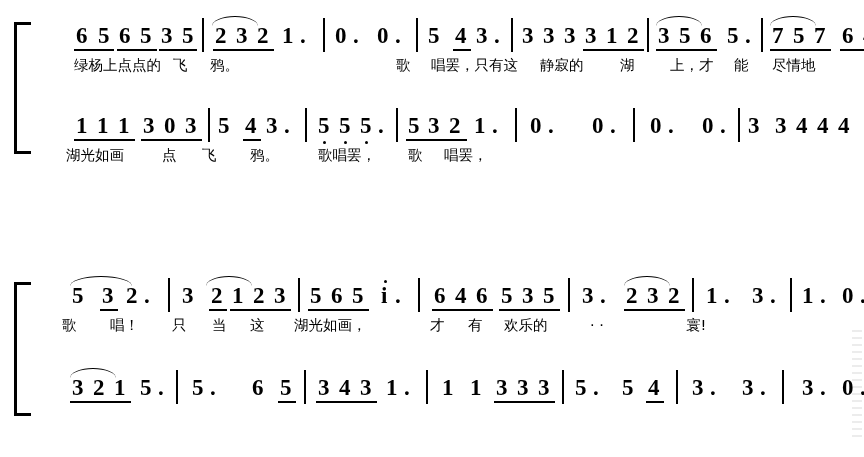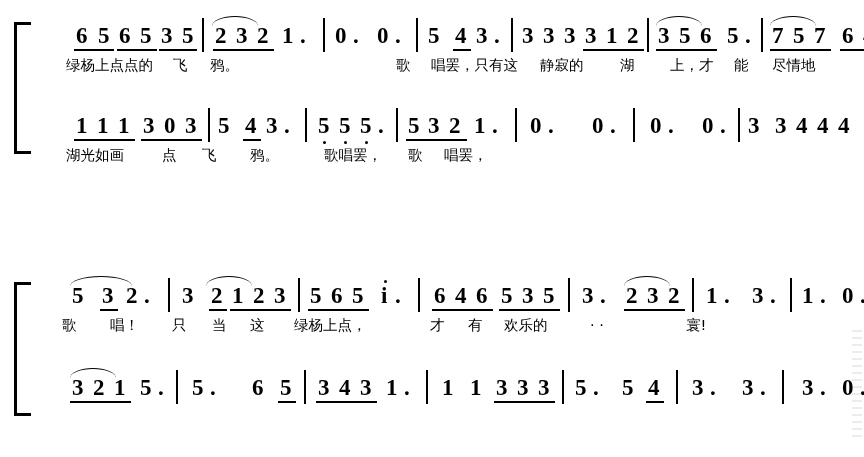--- a/index.html
+++ b/index.html
@@ -195,21 +195,21 @@
         <span class="n" style="left:784px">7</span>
         <div class="beam" style="left:740px;top:33px;width:61px"></div>
         <span class="n" style="left:812px">6</span>
         <span class="n" style="left:833px">4</span>
 
         <div class="beam" style="left:810px;top:33px;width:61px"></div>
 
       </div>
 
       <div class="lyricrow">
-        <span class="ly" style="left:36px">绿杨上点点的</span>
+        <span class="ly" style="left:44px">绿杨上点点的</span>
         <span class="ly" style="left:143px">飞</span>
         <span class="ly" style="left:180px">鸦。</span>
         <span class="ly" style="left:366px">歌</span>
         <span class="ly" style="left:401px">唱罢，只有这</span>
         <span class="ly" style="left:510px">静寂的</span>
         <span class="ly" style="left:590px">湖</span>
         <span class="ly" style="left:640px">上，才</span>
         <span class="ly" style="left:704px">能</span>
         <span class="ly" style="left:742px">尽情地</span>
       </div>
@@ -269,21 +269,21 @@
         <span class="n" style="left:787px">4</span>
         <span class="n" style="left:808px">4</span>
 
       </div>
 
       <div class="lyricrow">
         <span class="ly" style="left:36px">湖光如画</span>
         <span class="ly" style="left:132px">点</span>
         <span class="ly" style="left:172px">飞</span>
         <span class="ly" style="left:220px">鸦。</span>
-        <span class="ly" style="left:294px">歌唱罢，</span>
+        <span class="ly" style="left:288px">歌唱罢，</span>
         <span class="ly" style="left:378px">歌</span>
         <span class="ly" style="left:414px">唱罢，</span>
       </div>
     </div>
   </div>
 
   <div class="system sys2">
     <div class="brace"></div>
 
     <div class="voice voice-a">
@@ -346,21 +346,21 @@
         <span class="n" style="left:830px">.</span>
 
       </div>
 
       <div class="lyricrow">
         <span class="ly" style="left:32px">歌</span>
         <span class="ly" style="left:80px">唱！</span>
         <span class="ly" style="left:142px">只</span>
         <span class="ly" style="left:182px">当</span>
         <span class="ly" style="left:220px">这</span>
-        <span class="ly" style="left:264px">绿杨上点，</span>
+        <span class="ly" style="left:264px">湖光如画，</span>
         <span class="ly" style="left:400px">才</span>
         <span class="ly" style="left:438px">有</span>
         <span class="ly" style="left:474px">欢乐的</span>
         <span class="ly" style="left:560px">·  ·</span>
         <span class="ly" style="left:656px">寰!</span>
       </div>
     </div>
 
     <div class="voice voice-b">
       <div class="noterow">

